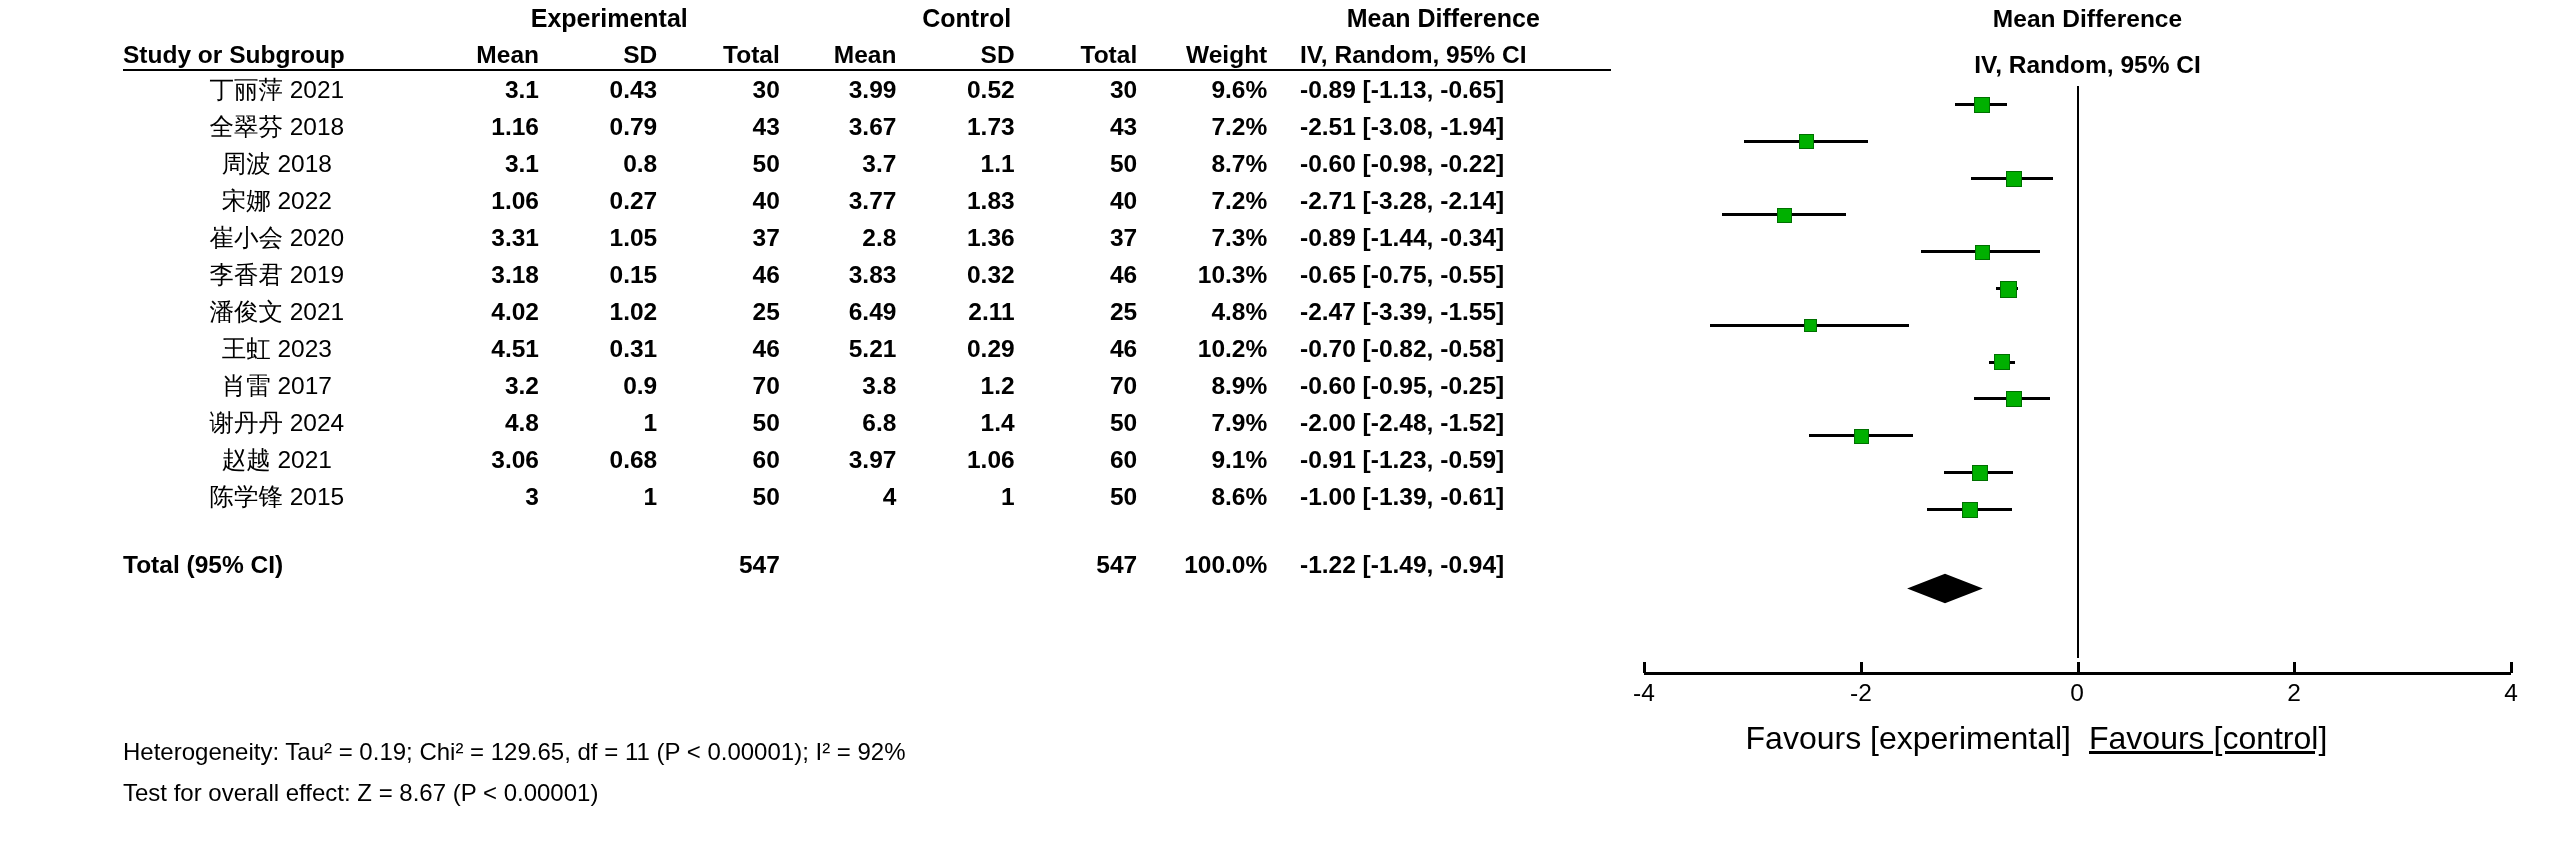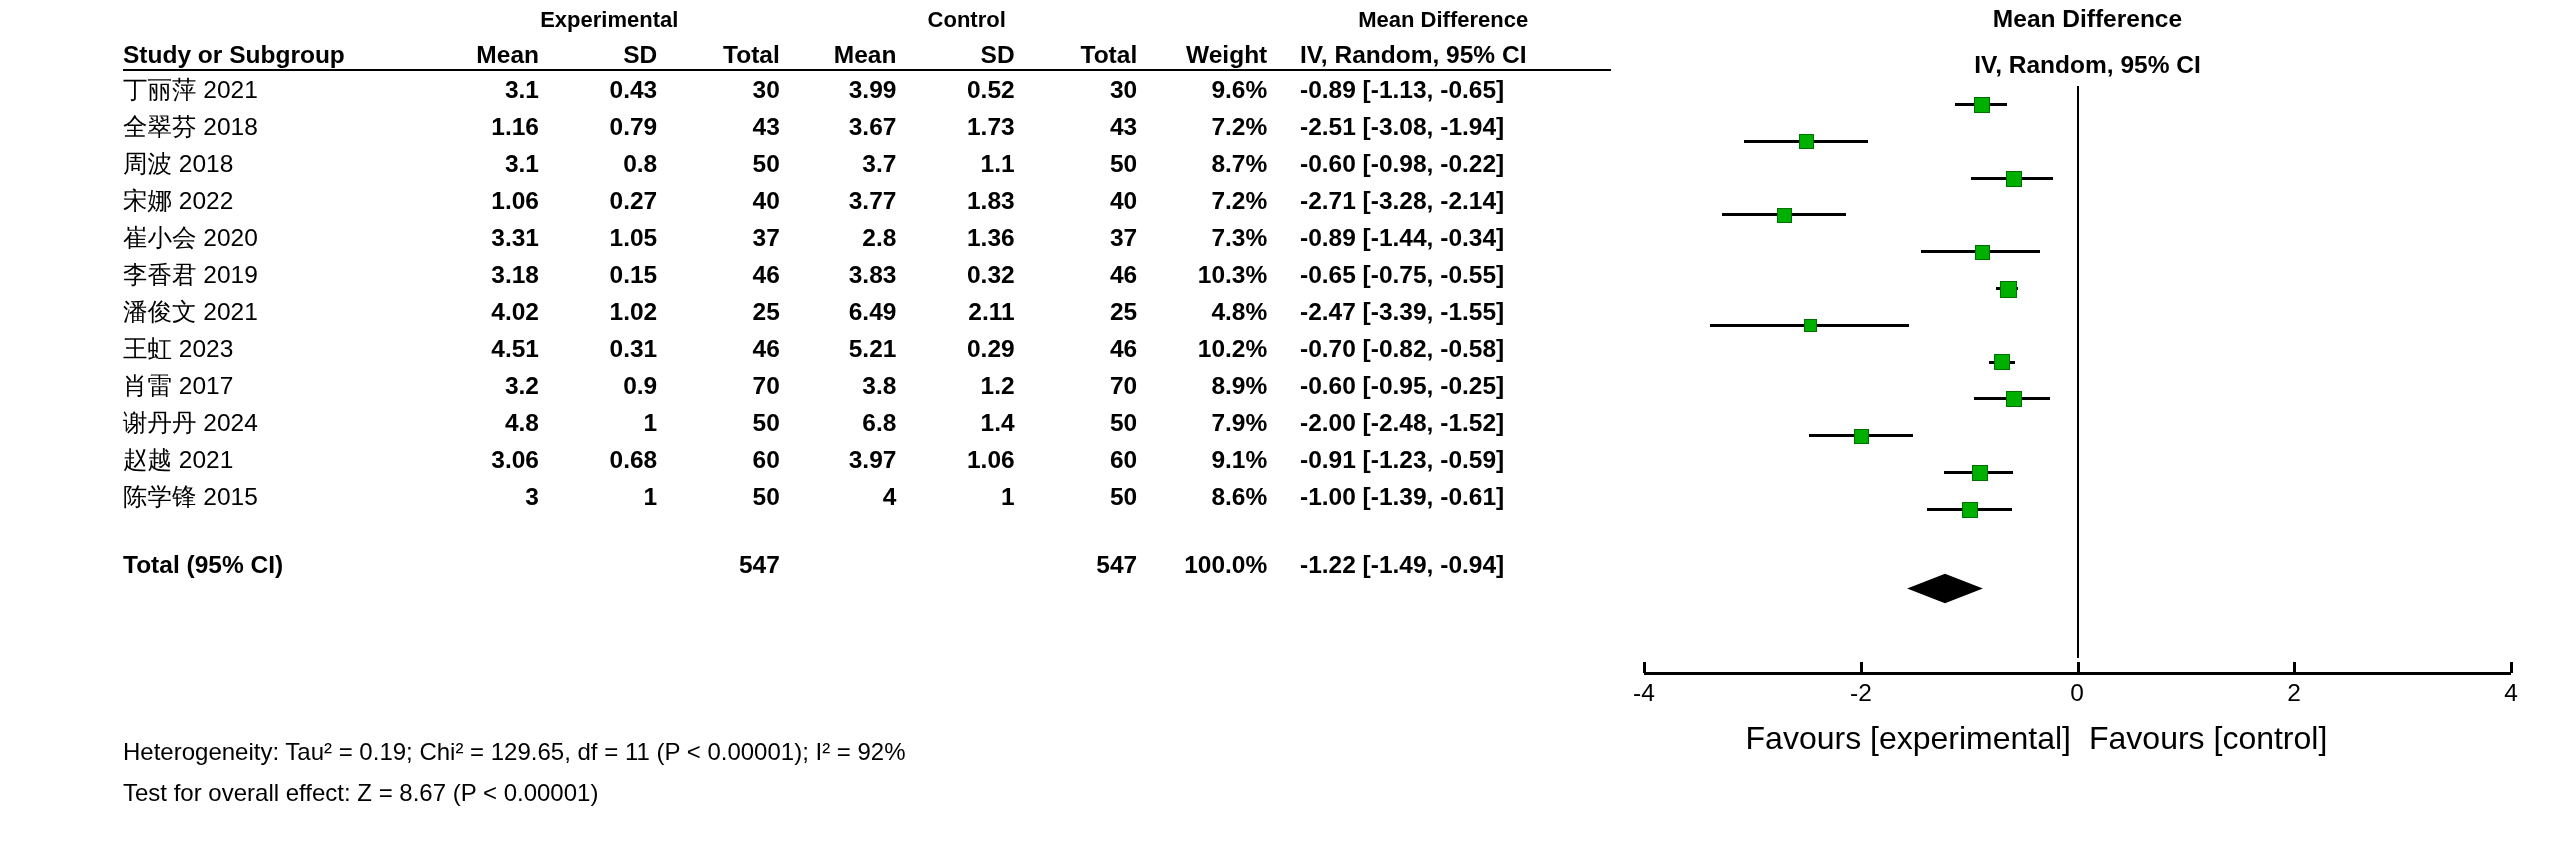--- a/index.html
+++ b/index.html
@@ -35,21 +35,21 @@
     width: 1488px;
   }
   table.forest td, table.forest th {
     padding: 0;
     font-weight: bold;
     white-space: nowrap;
   }
 
   .grp-head {
     text-align: center;
-    font-size: 22px;
+    font-size: 25px;
     font-weight: bold;
     height: 33px;
     vertical-align: bottom;
     padding-bottom: 3.3px;
   }
   .col-head {
     font-size: 24.5px;
     font-weight: bold;
     height: 36px;
     vertical-align: bottom;
@@ -64,21 +64,21 @@
   .c-total   { text-align: right; width: 98px; padding-right: 8.2px !important;}
   .c-weight  { text-align: right; width: 106px; padding-right: 8.2px !important;}
   .c-ci      { text-align: left;  width: 270px; padding-left: 24.5px !important;}
 
   .data-row td {
     height: 37px;
     font-size: 24.5px;
     font-weight: normal;
     vertical-align: middle;
   }
-  .data-row td.c-study { font-weight: normal; }
+  .data-row td.c-study { font-weight: normal; text-align: center; }
 
   .spacer-row td { height: 28px; }
 
   .total-row td {
     height: 43px;
     font-size: 24.5px;
     font-weight: bold;
     vertical-align: middle;
   }
 
@@ -379,18 +379,18 @@
         <div class="tick-label" style="left: 45px; top: 589px;">-4</div>
         <div class="tick" style="left: 261px; top: 572px;"></div>
         <div class="tick-label" style="left: 262px; top: 589px;">-2</div>
         <div class="tick" style="left: 478px; top: 572px;"></div>
         <div class="tick-label" style="left: 478px; top: 589px;">0</div>
         <div class="tick" style="left: 694px; top: 572px;"></div>
         <div class="tick-label" style="left: 695px; top: 589px;">2</div>
         <div class="tick" style="left: 911px; top: 572px;"></div>
         <div class="tick-label" style="left: 912px; top: 589px;">4</div>
         <div class="favours" style="left: 472px; transform: translateX(-100%); top: 630px;">Favours [experimental]</div>
-        <div class="favours" style="left: 490px; top: 630px;">Favours [control]</div>
+        <div class="favours" style="left: 490px; top: 630px; text-decoration: underline;">Favours [control]</div>
       </div>
   </div>
 
 </div>
 
 
 </body></html>

